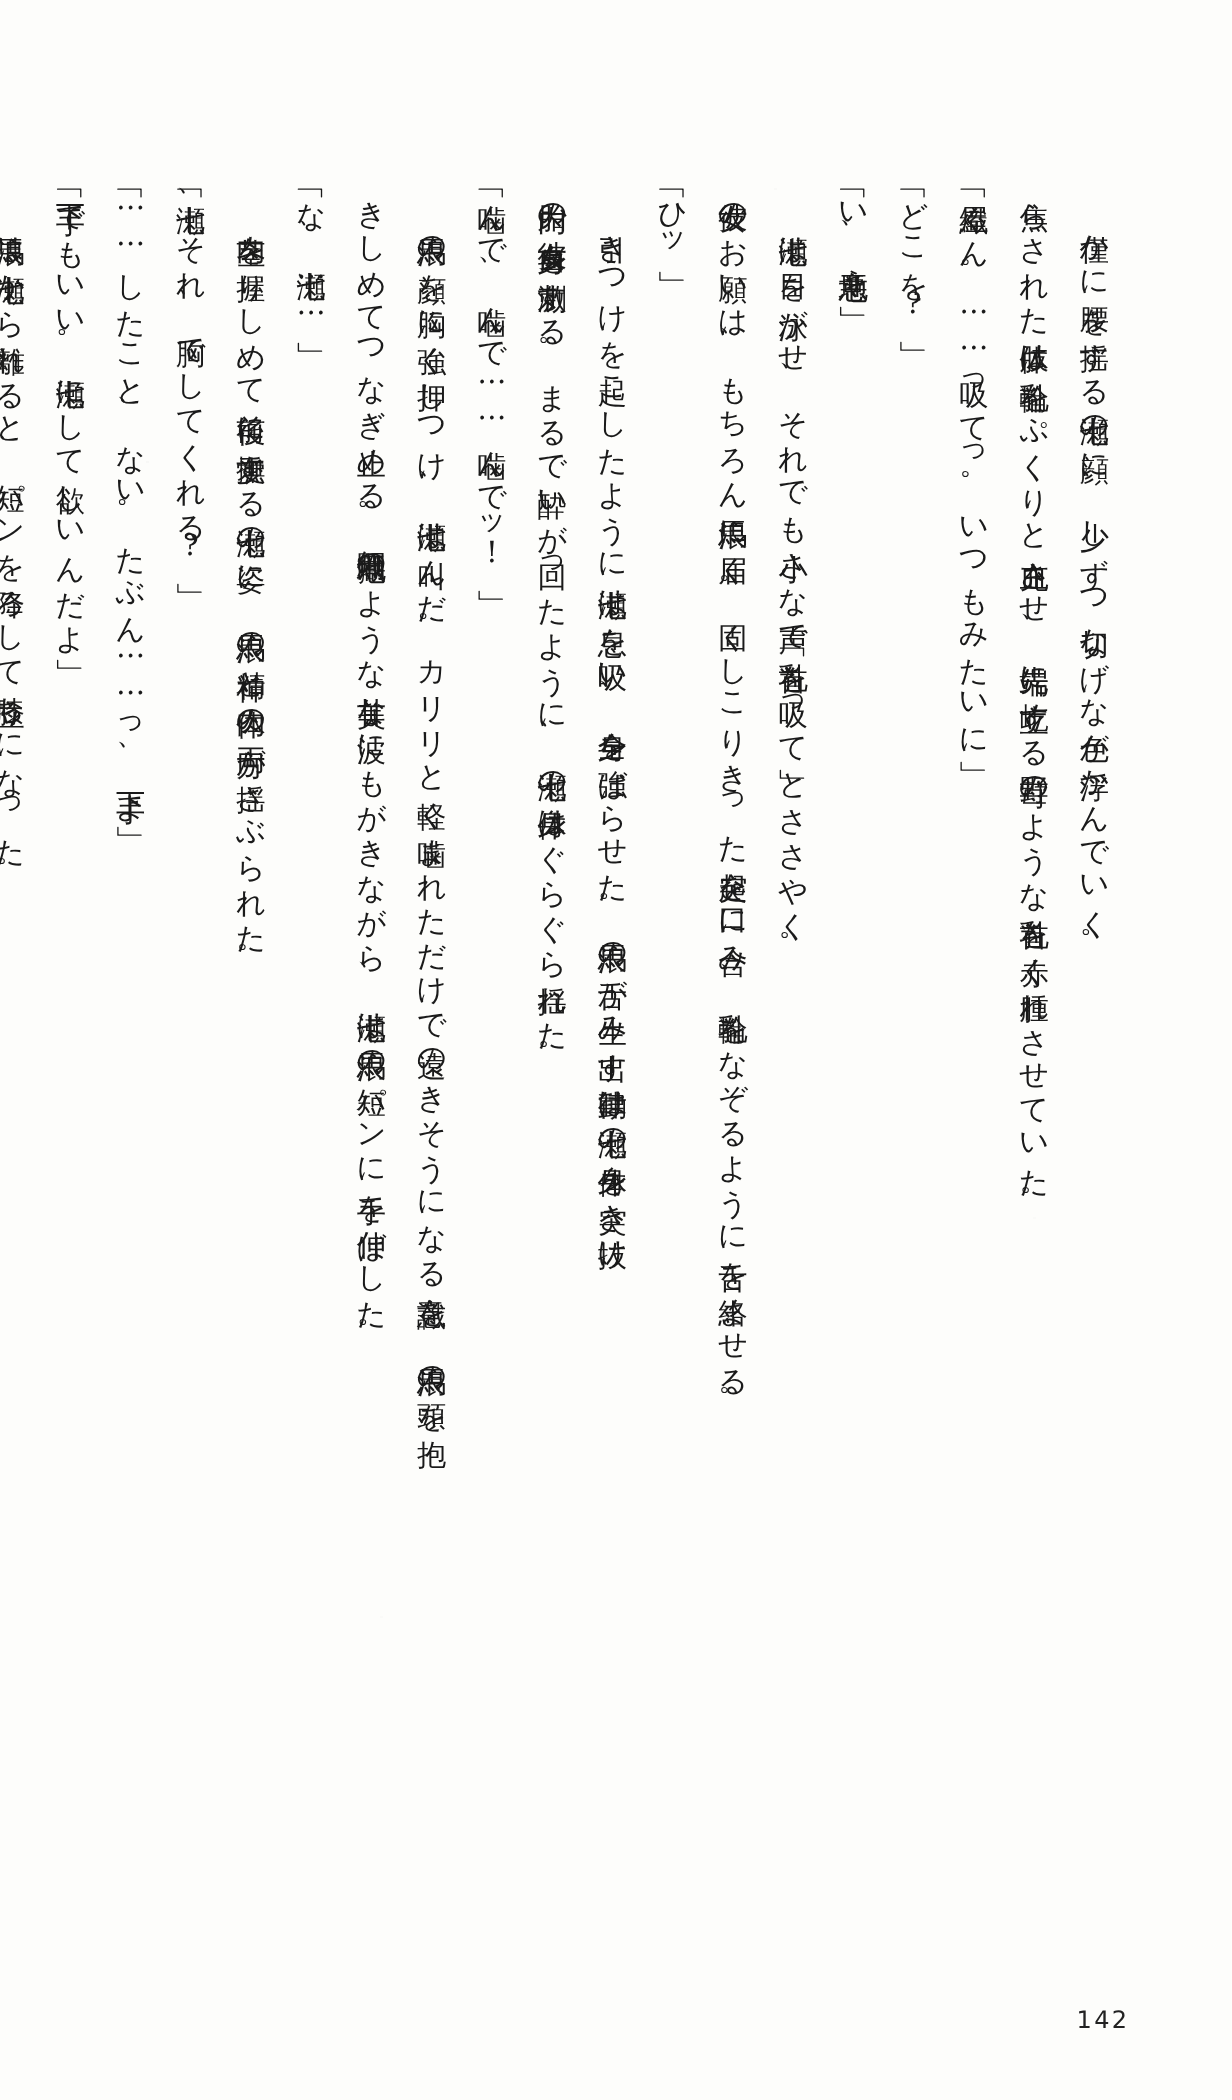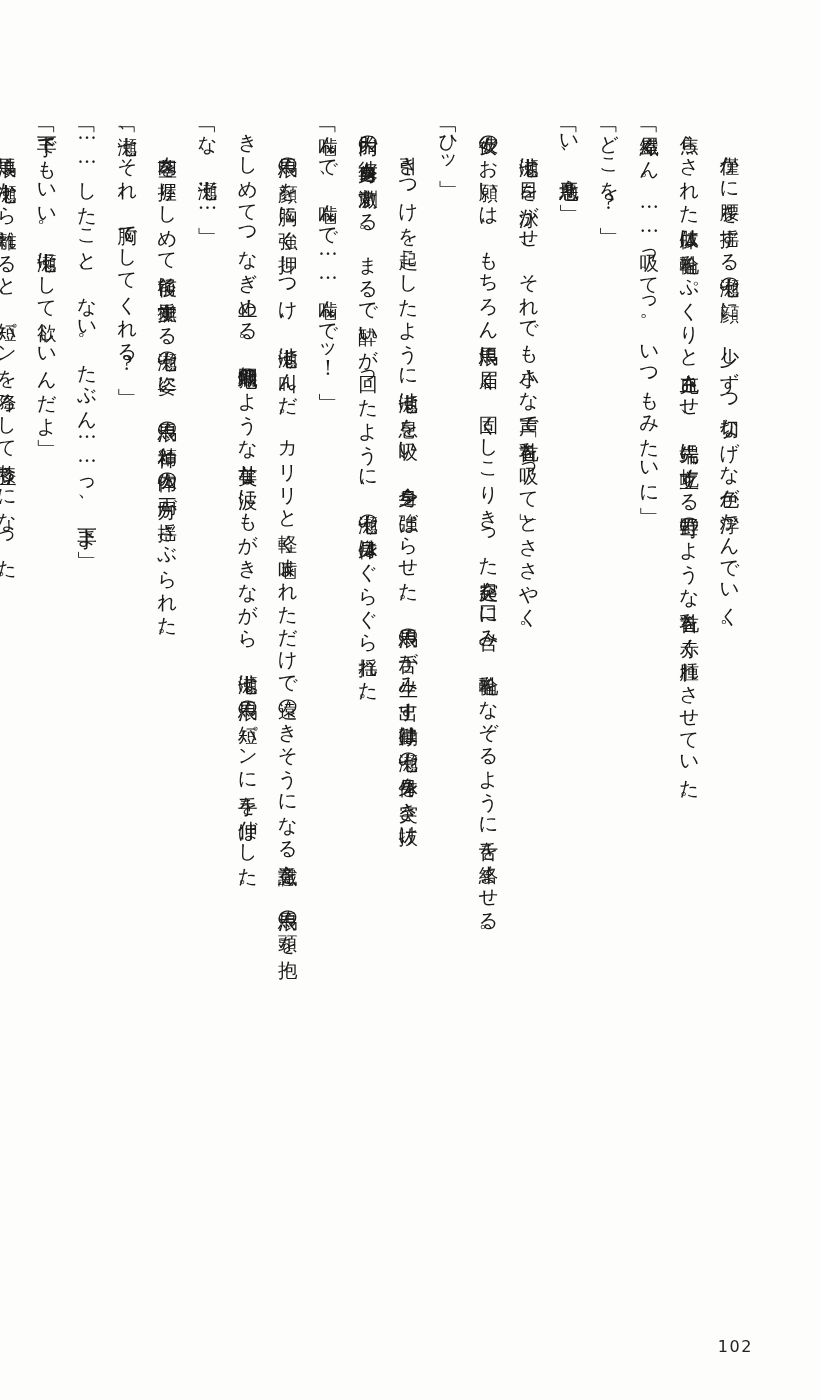--- a/index.html
+++ b/index.html
@@ -72,14 +72,14 @@
   }
 </style>
 </head>
 <body>
 
 <div class="page">
   <div class="paper-noise"></div>
 
   <div class="text-block" id="body-text"><span class="line indent">僅かに腰を揺する七瀬の顔に、少しずつ切なげな色が浮かんでいく。</span><span class="line">焦らされた肢体は乳輪をぷくりと充血させ、先端に屹立する野苺のような乳首を赤く腫れさせていた。</span><span class="line">「織屋くん。……吸ってっ。いつもみたいに」</span><span class="line">「どこを?」</span><span class="line">「い、意地悪ぅ」</span><span class="line indent">七瀬は目を泳がせ、それでも小さな声で「乳首を吸って」とささやく。</span><span class="line">彼女のお願いは、もちろん浪馬に届く。固くしこりきった突起を口に含み、乳輪をなぞるように舌を絡ませる。</span><span class="line">「ひッ」</span><span class="line indent">引きつけを起こしたように七瀬は息を吸い、全身を強ばらせた。浪馬の舌が生み出す律動は七瀬の身体を突き抜け、</span><span class="line">胎内の彼女自身を刺激する。まるで酔いが回ったように、七瀬の身体はぐらぐら揺れた。</span><span class="line">「噛んで、噛んで……噛んでッ!」</span><span class="line indent">浪馬の顔を胸に強く押しつけ、七瀬は叫んだ。カリリと軽く噛まれただけで遠のきそうになる意識を、浪馬の頭を抱</span><span class="line">きしめてつなぎ止める。無間地獄のような甘美な波にもがきながら、七瀬は浪馬の短パンに手を伸ばした。</span><span class="line">「な、七瀬……」</span><span class="line indent">肉茎を握りしめて前後に愛撫する七瀬の姿に、浪馬の精神と肉体の両方が揺さぶられた。</span><span class="line">「七瀬、それ、胸でしてくれる?」</span><span class="line">「……したこと、ない。たぶん……っ、下手よ」</span><span class="line">「下手でもいい。七瀬にして欲しいんだよ」</span><span class="line indent">浪馬は七瀬から離れると、短パンを降ろして膝立ちになった。</span></div>
 
-  <div class="page-number">102</div>
+  <div class="page-number">142</div>
 </div>
 
 </body></html>

